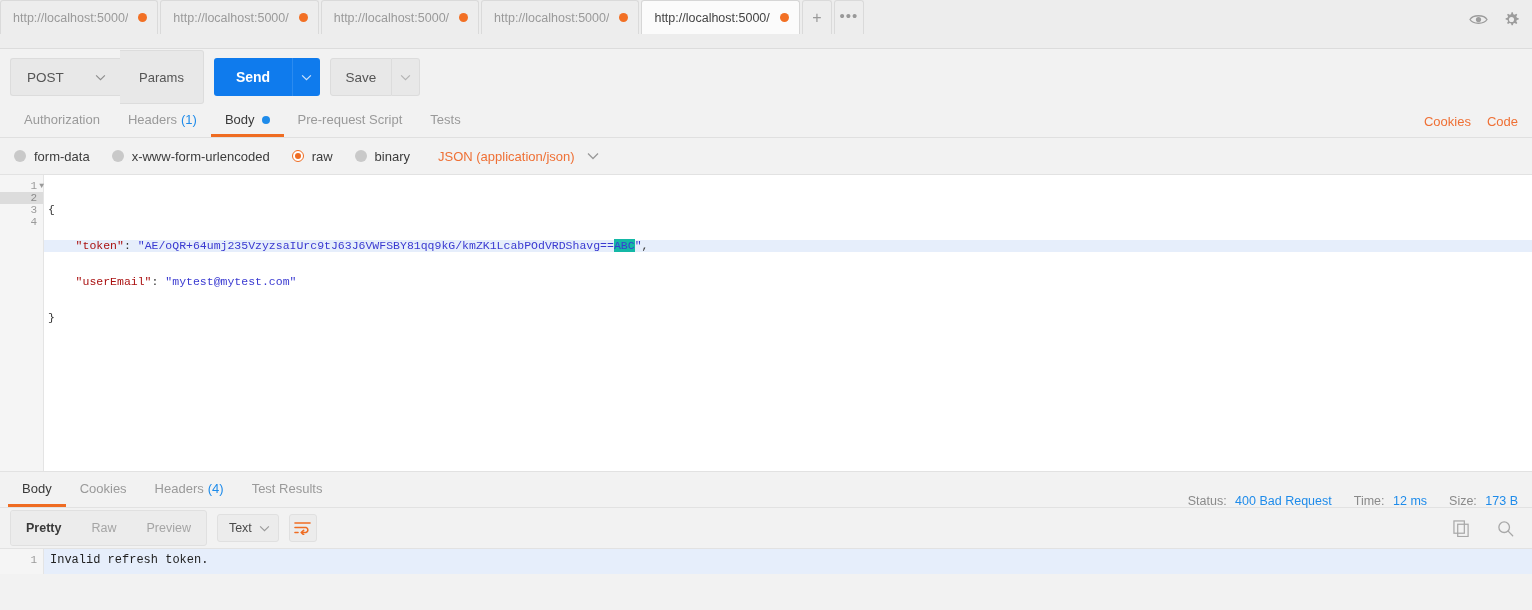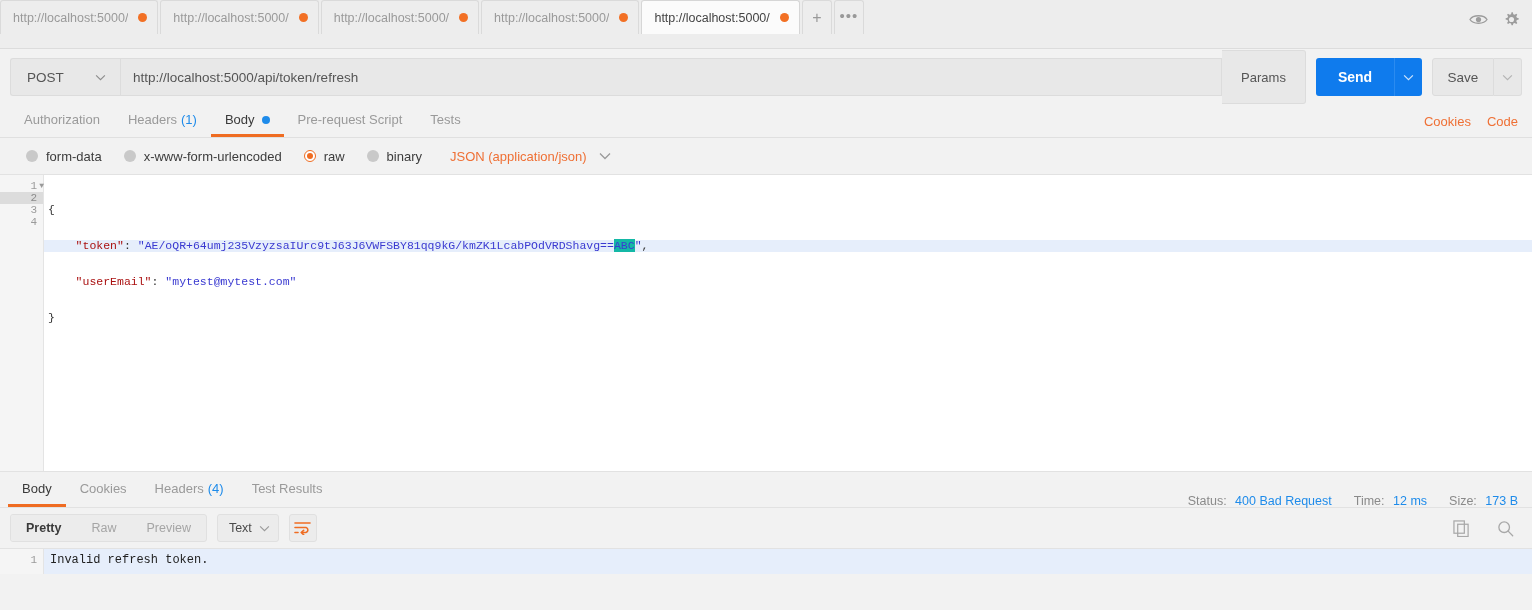--- a/index.html
+++ b/index.html
@@ -219,21 +219,21 @@
   }
   .link-orange {
     color: #ef7035; font-size: 13px; cursor: pointer;
   }
 
   
   .bodytype {
     height: 36px;
     background: #f2f2f2;
     display: flex; align-items: center;
-    padding-left: 26px;
+    padding-left: 14px;
     gap: 0;
   }
   .radio-item {
     display: flex; align-items: center;
     margin-right: 22px;
     cursor: pointer;
     font-size: 13px;
     color: #3c3c3c;
   }
   .radio {
@@ -335,21 +335,21 @@
     display: flex; align-items: center;
     padding-left: 10px;
     gap: 10px;
     position: relative;
   }
   .seg {
     display: flex;
     background: #ececec;
     border: 1px solid #e0e0e0;
     border-radius: 3px;
-    height: 28px;
+    height: 36px;
     overflow: hidden;
   }
   .seg-item {
     padding: 0 15px;
     display: flex; align-items: center;
     font-size: 12.5px;
     color: #a5a5a5;
     cursor: pointer;
   }
   .seg-item.active { color: #3a3a3a; background: #ececec; font-weight: 600; }
@@ -454,21 +454,20 @@
 
 <div class="urlbar">
   <div class="method-box">
     <span>POST</span>
     <span>
       <svg class="caret-svg" width="11" height="7" viewBox="0 0 12 8">
           <path d="M1 1.5 L6 6.5 L11 1.5" stroke="#8d8d8d" stroke-width="1.3" fill="none"></path>
         </svg>
     </span>
   </div>
-  <div class="url-input">http://localhost:5000/api/token/refresh</div>
   <div class="params-btn">Params</div>
 
   <div class="send-group">
     <div class="send-btn">Send</div>
     <div class="send-caret">
       <svg class="caret-svg" width="11" height="7" viewBox="0 0 12 8">
           <path d="M1 1.5 L6 6.5 L11 1.5" stroke="#cde3fb" stroke-width="1.4" fill="none"></path>
         </svg>
     </div>
   </div>

